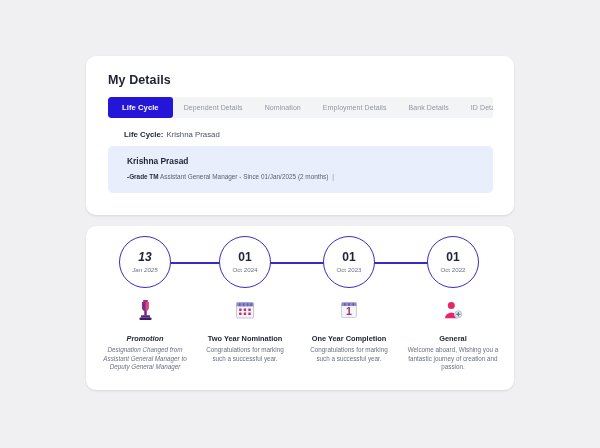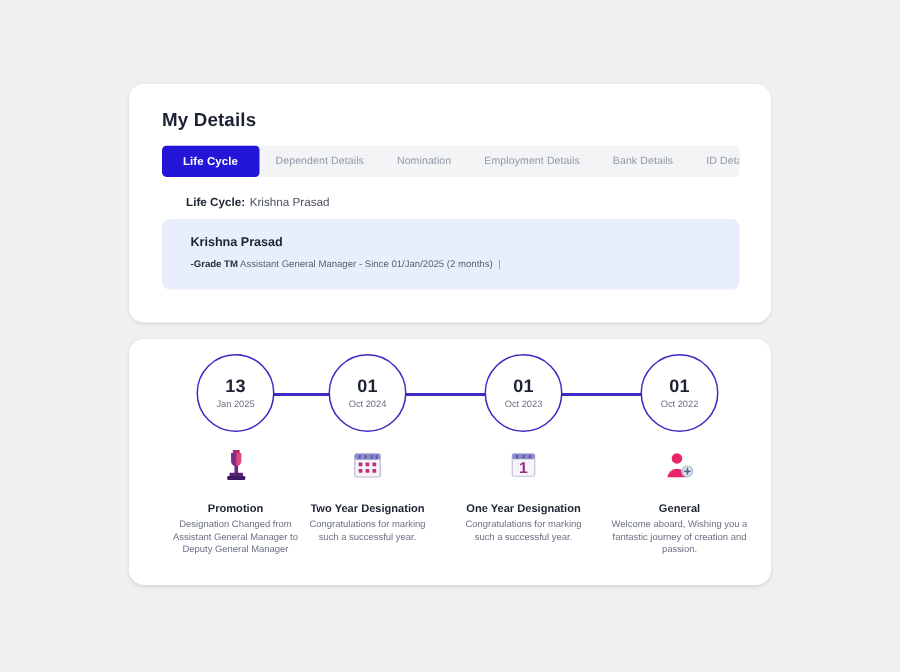--- a/index.html
+++ b/index.html
@@ -158,21 +158,21 @@
     height: 1.6px;
     background: #3b2bc4;
   }
 
   .node {
     position: absolute;
     top: 10px;
     width: 104px;
     text-align: center;
   }
-  .node.n0 { left: 19px; }
+  .node.n0 { left: 7px; font-style: italic; }
   .node.n1 { left: 107px; }
   .node.n2 { left: 211px; }
   .node.n3 { left: 315px; }
 
   .circle {
     position: relative;
     margin: 0 auto;
     width: 52px;
     height: 52px;
     border-radius: 50%;
@@ -295,40 +295,40 @@
             <g fill="#c0307a">
               <rect x="4.1" y="8.4" width="2.5" height="2.5" rx="0.4"></rect>
               <rect x="8.7" y="8.4" width="2.5" height="2.5" rx="0.4"></rect>
               <rect x="13.3" y="8.4" width="2.5" height="2.5" rx="0.4"></rect>
               <rect x="4.1" y="12.6" width="2.5" height="2.5" rx="0.4"></rect>
               <rect x="8.7" y="12.6" width="2.5" height="2.5" rx="0.4"></rect>
               <rect x="13.3" y="12.6" width="2.5" height="2.5" rx="0.4"></rect>
             </g>
           </svg>
         </div>
-        <div class="ev-title">Two Year Designation</div>
+        <div class="ev-title">Two Year Nomination</div>
         <div class="ev-desc">Congratulations for marking such a successful year.</div>
       </div>
 
       <div class="node n2">
         <div class="circle">
           <div class="c-day">01</div>
           <div class="c-mon">Oct 2023</div>
         </div>
         <div class="icon-wrap">
           <svg width="20" height="20" viewBox="0 0 20 20">
             <rect x="2.5" y="2.5" width="15" height="15" rx="1.2" fill="#f5f5f7" stroke="#c3c0dc" stroke-width="0.8"></rect>
             <rect x="2.5" y="2.5" width="15" height="3.6" rx="1.2" fill="#8d8ccf"></rect>
             <rect x="5" y="3.2" width="1.5" height="2.4" fill="#5d5ba8"></rect>
             <rect x="9.3" y="3.2" width="1.5" height="2.4" fill="#5d5ba8"></rect>
             <rect x="13.5" y="3.2" width="1.5" height="2.4" fill="#5d5ba8"></rect>
             <text x="10" y="15.4" font-family="'Liberation Sans', sans-serif" font-size="10.5" font-weight="bold" fill="#9a2f86" text-anchor="middle">1</text>
           </svg>
         </div>
-        <div class="ev-title">One Year Designation</div>
+        <div class="ev-title">One Year Completion</div>
         <div class="ev-desc">Congratulations for marking such a successful year.</div>
       </div>
 
       <div class="node n3">
         <div class="circle">
           <div class="c-day">01</div>
           <div class="c-mon">Oct 2022</div>
         </div>
         <div class="icon-wrap">
           <svg width="20" height="19" viewBox="0 0 20 19">

